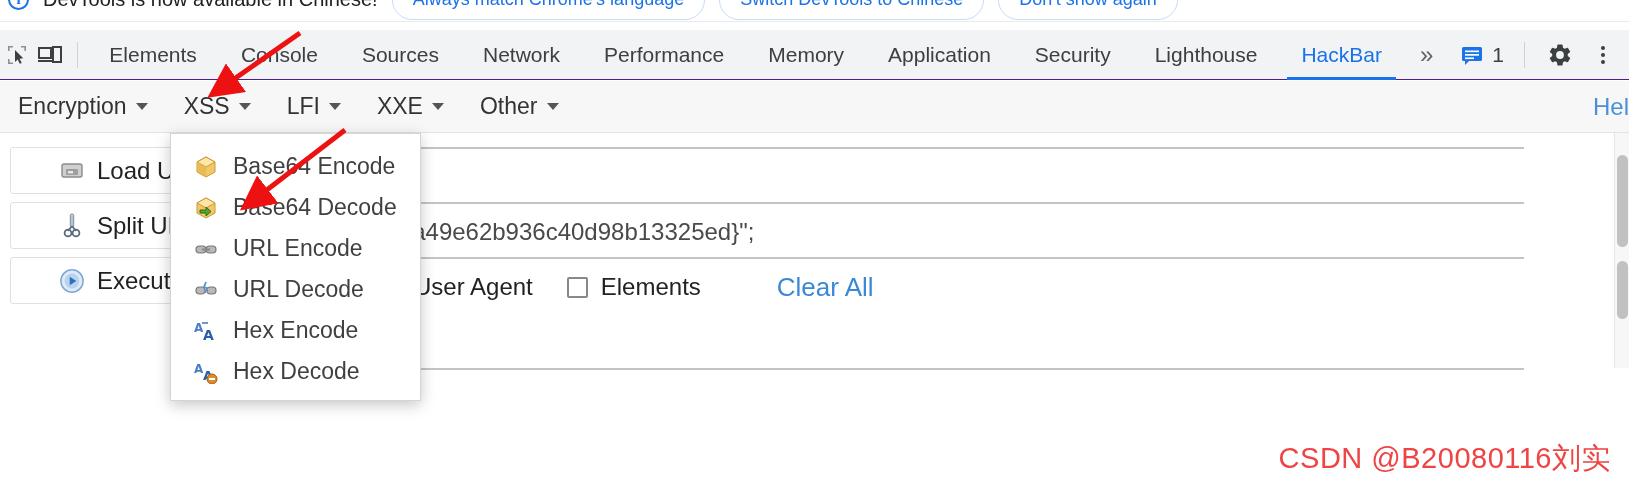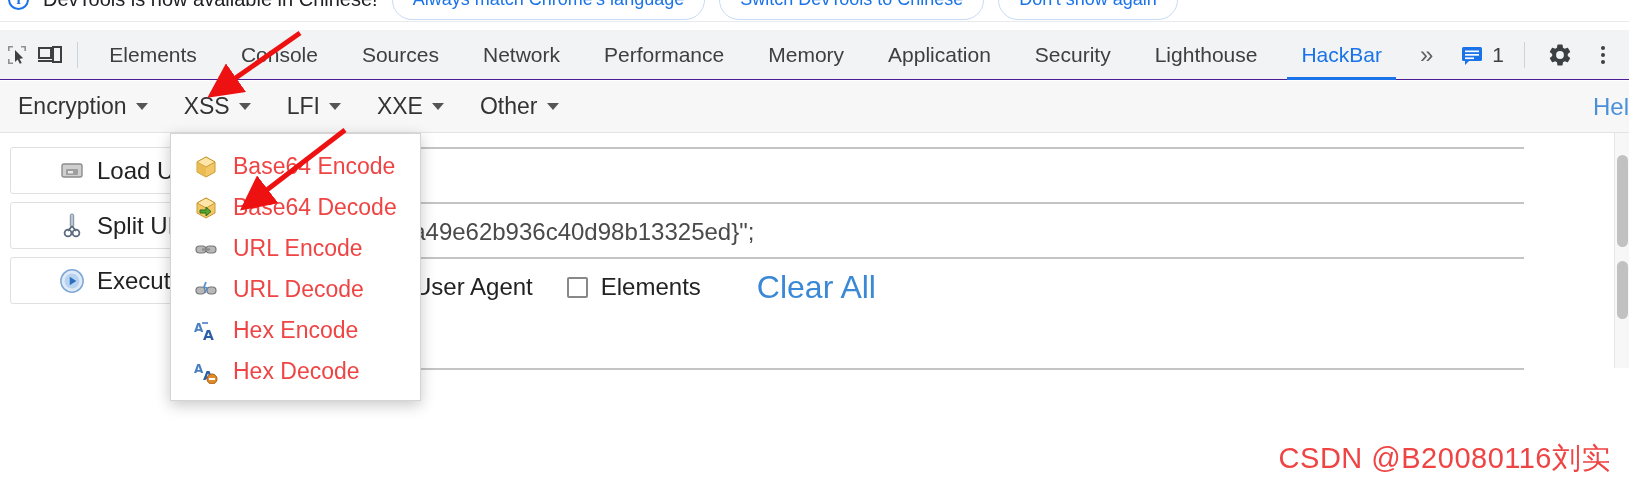--- a/index.html
+++ b/index.html
@@ -108,21 +108,21 @@
   .optsfield {
     position: absolute; left: 214px; top: 257px; width: 1310px; height: 60px;
     display: flex; align-items: center; gap: 0px; padding-left: 18px;
   }
   .cbox-group { display: flex; align-items: center; gap: 13px; margin-right: 34px; cursor: pointer; }
   .cbox {
     width: 21px; height: 21px; border: 2px solid #888; border-radius: 2px; background: #fff;
     flex: 0 0 auto;
   }
   .cbox-label { font-size: 24px; color: #222; white-space: nowrap; }
-  .clear-all { font-size: 32px; color: #3b88d6; cursor: pointer; margin-left: 22px; }
+  .clear-all { font-size: 26px; color: #3b88d6; cursor: pointer; margin-left: 42px; }
 
   
   .hr { position: absolute; left: 214px; width: 1310px; height: 2px; background: #c4c4c4; }
 
   
   .vscroll {
     position: absolute; right: 0px; top: 133px; width: 15px; height: 235px;
     background: #f7f7f7; border-left: 1px solid #e6e6e6;
   }
   .vscroll .thumb { position: absolute; left: 2px; width: 11px; background: #c1c1c1; border-radius: 6px; }
@@ -130,21 +130,21 @@
   
   .dropdown {
     position: absolute; left: 170px; top: 133px; width: 251px; height: 268px;
     background: #ffffff; border: 1px solid #d4d4d4;
     box-shadow: 0 4px 14px rgba(0,0,0,0.22);
     padding: 12px 0;
     z-index: 40;
   }
   .dd-item {
     display: flex; align-items: center; gap: 14px;
-    height: 41px; padding-left: 22px; font-size: 23px; color: #ef4444;
+    height: 41px; padding-left: 22px; font-size: 23px; color: #404040;
     cursor: pointer; white-space: nowrap;
   }
   .dd-icon { width: 26px; height: 26px; flex: 0 0 auto; display:flex; align-items:center; justify-content:center;}
 
   
   .arrows { position: absolute; left: 0; top: 0; width: 1629px; height: 501px; pointer-events: none; z-index: 60; }
 
   
   .watermark {
     position: absolute; right: 18px; bottom: 22px;

